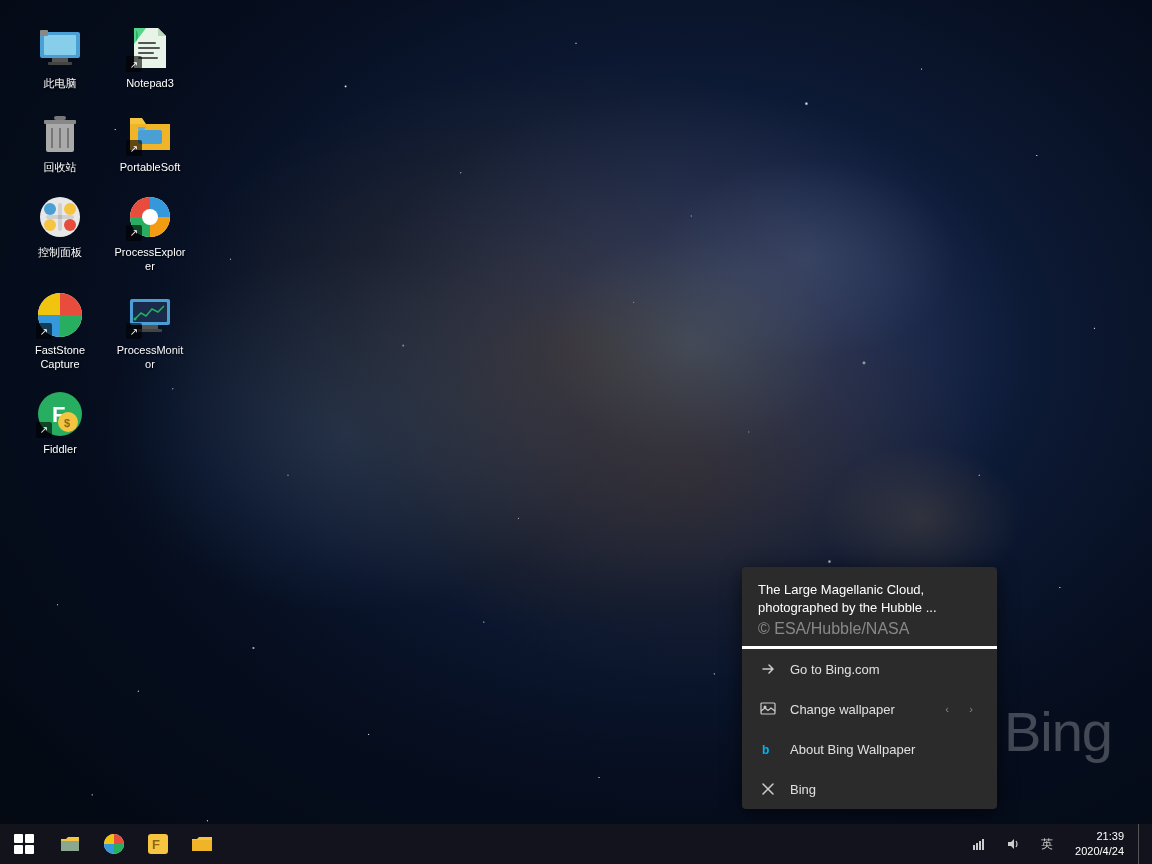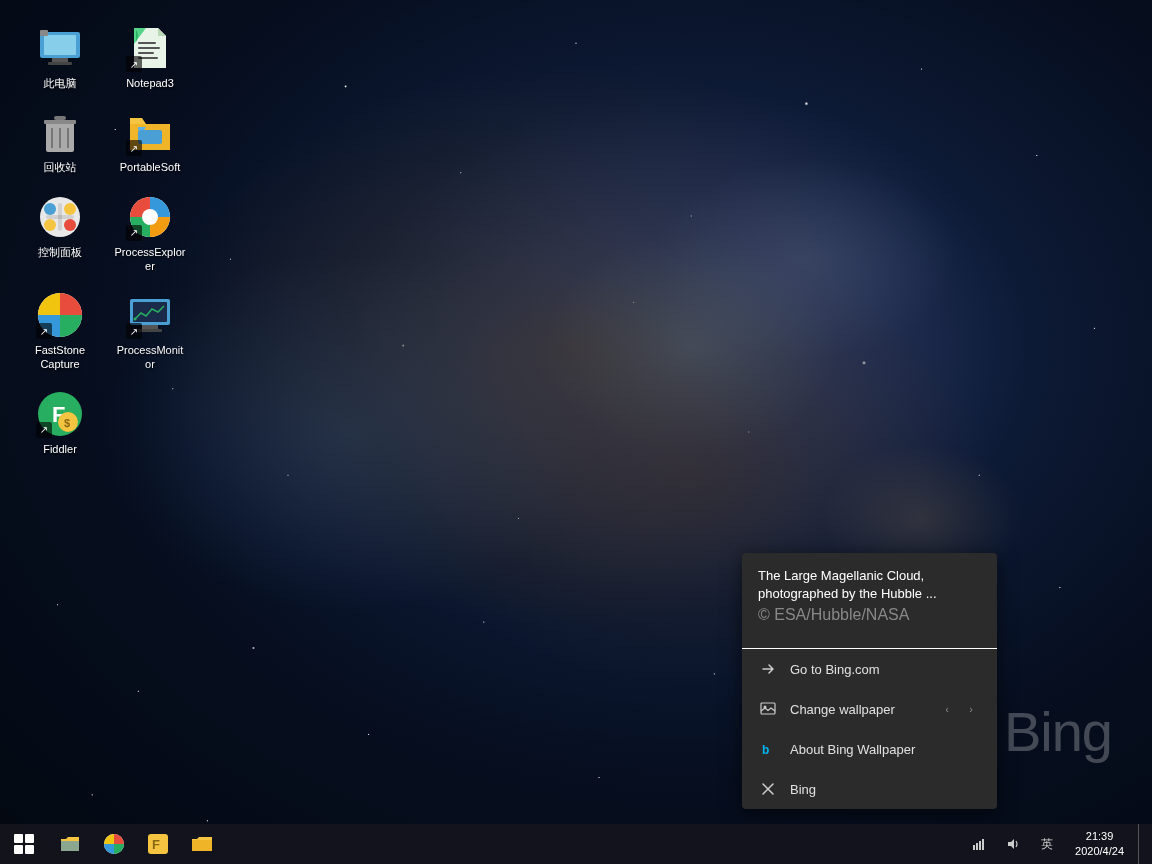--- a/index.html
+++ b/index.html
@@ -162,22 +162,22 @@
       bottom: 55px;
       width: 255px;
       background: #2b2b2b;
       border-radius: 4px;
       box-shadow: 0 4px 20px rgba(0,0,0,0.6);
       overflow: hidden;
       z-index: 100;
     }
 
     .menu-header {
-      padding: 14px 16px 24px 16px;
-      border-bottom: 1px solid #ffffff;
+      padding: 14px 16px 8px 16px;
+      border-bottom: 3px solid #ffffff;
     }
 
     .menu-title {
       color: #ffffff;
       font-size: 13px;
       font-weight: 500;
       line-height: 1.4;
     }
 
     .menu-subtitle {
@@ -295,21 +295,21 @@
       align-items: center;
       justify-content: center;
       cursor: pointer;
       font-size: 13px;
       color: #ccc;
     }
 
     .taskbar-clock {
       display: flex;
       flex-direction: column;
-      align-items: center;
+      align-items: flex-end;
       justify-content: center;
       color: #fff;
       font-size: 11px;
       padding: 0 8px;
       height: 40px;
       cursor: pointer;
       line-height: 1.4;
     }
   </style>
 </head>

